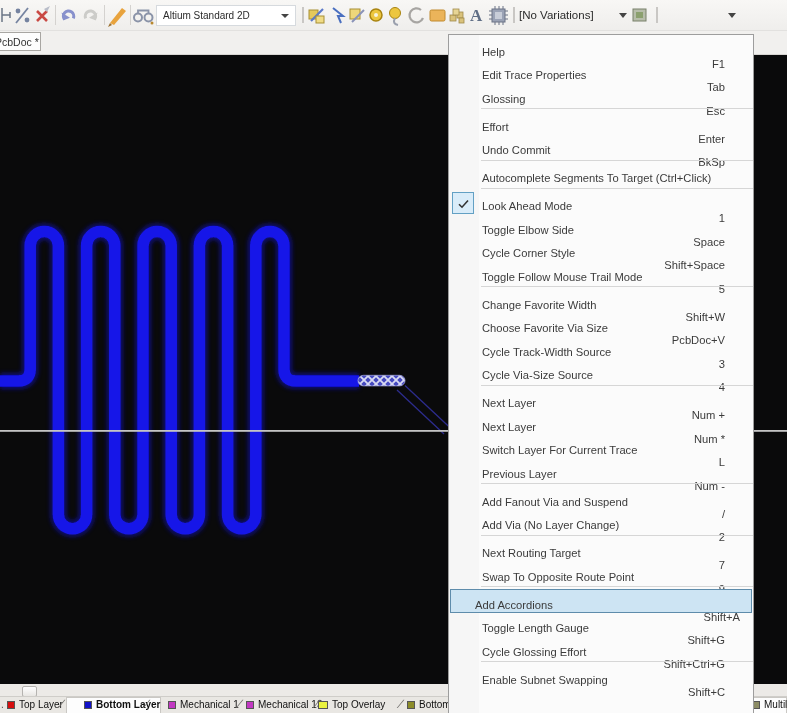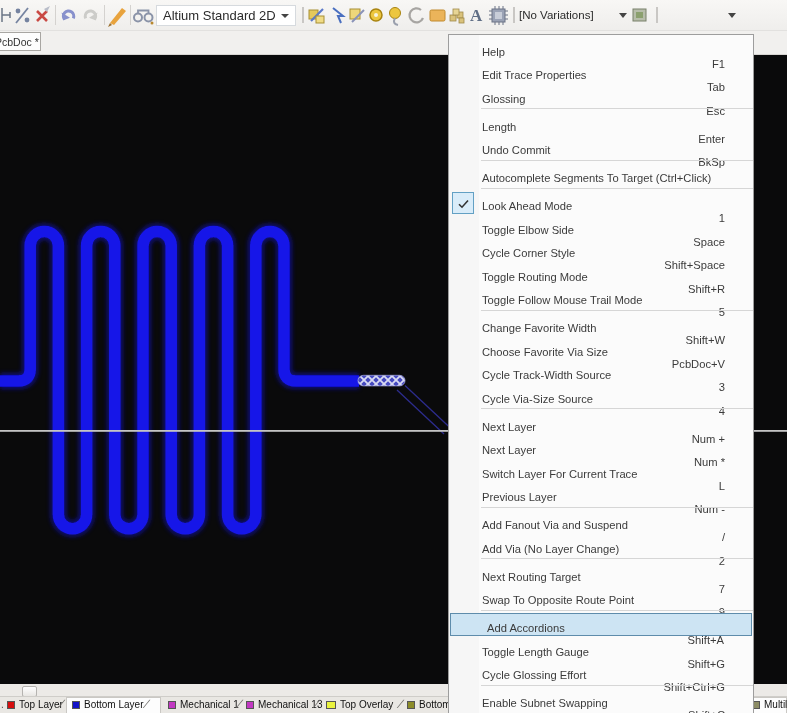--- a/index.html
+++ b/index.html
@@ -1,20 +1,20 @@
 <!DOCTYPE html>
 <html><head>
 <meta charset="utf-8">
 <style>
 * { margin:0; padding:0; box-sizing:border-box; }
 html,body { width:787px; height:713px; overflow:hidden; font-family:"Liberation Sans",sans-serif; background:#fff; }
 #stage { position:relative; width:787px; height:713px; overflow:hidden; }
 
 #toolbar { position:absolute; left:0; top:0; width:787px; height:31px; background:linear-gradient(#f8f7f5,#efeeec); border-bottom:1px solid #e2e1df; }
-#combo1 { position:absolute; left:156px; top:5px; width:140px; height:21px; background:#fff; border:1px solid #d6dade; font-size:13px; color:#2b2b2b; line-height:19px; padding-left:6px; }
+#combo1 { position:absolute; left:156px; top:5px; width:140px; height:21px; background:#fff; border:1px solid #d6dade; font-size:10px; color:#2b2b2b; line-height:19px; padding-left:6px; }
 #combo1 .arr { position:absolute; right:6px; top:8px; }
 .darr { width:0; height:0; border-left:4px solid transparent; border-right:4px solid transparent; border-top:4px solid #444; }
 
 #tabbar { position:absolute; left:0; top:31px; width:787px; height:24px; background:#f1f0ee; border-bottom:1px solid #d8d6d3; }
 #doctab { position:absolute; left:-7px; top:0.5px; width:48px; height:19.5px; background:#fdfdfd; border:1px solid #a8a6a2; font-size:10.5px; color:#333; line-height:18px; padding-left:1px; }
 
 #canvas { position:absolute; left:0; top:55px; width:787px; height:629px; background:#0a0a0b; }
 
 #scrollstrip { position:absolute; left:0; top:684px; width:787px; height:12px; background:#eceae7; }
 #thumb { position:absolute; left:22px; top:2px; width:15px; height:11px; background:linear-gradient(#ffffff,#e8e6e3); border:1px solid #b5b3b0; border-radius:2px; }
@@ -24,22 +24,22 @@
 .sq { display:inline-block; width:8px; height:8px; margin-right:4px; vertical-align:-1px; border:1px solid #555; }
 .lsl { position:absolute; top:0; height:17px; width:8px; color:#6f6d6a; font-size:12px; font-style:italic; }
 
 #menu { position:absolute; left:448px; top:34px; width:306px; height:690px; background:#fbfbfb; border:1px solid #9d9d9d; padding-top:1px; font-size:11.2px; color:#3b3b3b; }
 .mi { position:relative; height:23.5px; display:flex; align-items:center; z-index:1; }
 .mi .lab { position:absolute; left:33px; white-space:nowrap;margin-top:8px; }
 .mi .sc { position:absolute; right:28px; white-space:nowrap;margin-top:32px; }
 .msep { position:relative; z-index:1; height:1px; background:#d6d6d6; margin:1.75px 0 1.75px 32px; }
 .msep { border:none; }
 .hl { background:#cde4f3; border:1px solid #5e8cab; margin:0 1px; }
-.hl .lab { left:36px; }
-.hl .sc { right:27px; }
+.hl .lab { left:24px; }
+.hl .sc { right:11px; }
 #chk { position:absolute; left:3px; top:157px; width:22px; height:22px; background:#d9ecf9; border:1px solid #62a0c4; }
 #chk svg { position:absolute; left:4px; top:5px; }
 </style>
 </head>
 <body>
 <div id="stage">
 
   <div id="canvas">
     <svg width="787" height="629" viewBox="0 55 787 629" style="position:absolute;left:0;top:0">
       <defs>
@@ -153,27 +153,27 @@
   <div id="scrollstrip">
       <div id="thumb"></div>
     </div>
 
   <div id="layerbar">
     <div style="position:absolute;left:66px;top:0;width:95px;height:17px;background:#fdfdfd;border:1px solid #cac8c4;border-bottom:none"></div>
     <div style="position:absolute;left:748px;top:0;width:39px;height:17px;background:#fdfdfd;border:1px solid #cac8c4;border-bottom:none"></div>
     <div class="ltab" style="left:1px;color:#555">.</div>
     <div class="ltab" style="left:7px"><span class="sq" style="background:#d60e0e"></span>Top Layer</div>
     <div class="lsl" style="left:61px">∕</div>
-    <div class="ltab" style="left:72px;font-weight:normal"><span class="sq" style="background:#1212c8"></span>Bottom Layer</div>
+    <div class="ltab" style="left:84px;font-weight:bold"><span class="sq" style="background:#1212c8"></span>Bottom Layer</div>
     <div class="lsl" style="left:146px">∕</div>
     <div class="ltab" style="left:168px"><span class="sq" style="background:#c238c2"></span>Mechanical 1</div>
     <div class="lsl" style="left:239px">∕</div>
     <div class="ltab" style="left:246px"><span class="sq" style="background:#c238c2"></span>Mechanical 13</div>
     <div class="lsl" style="left:316px">∕</div>
-    <div class="ltab" style="left:326px"><span class="sq" style="background:#e9f23e;width:10px"></span>Top Overlay</div>
+    <div class="ltab" style="left:318px"><span class="sq" style="background:#e9f23e;width:10px"></span>Top Overlay</div>
     <div class="lsl" style="left:400px">∕</div>
     <div class="ltab" style="left:407px"><span class="sq" style="background:#8c8c28"></span>Bottom Ove</div>
     <div class="ltab" style="left:752px"><span class="sq" style="background:#8c8c64"></span>Multila</div>
   </div>
 
   <div id="menu">
       <div style="position:absolute;left:0;top:0;width:30px;height:688px;background:#f6f6f6"></div>
     <div class="mi">
         <span class="lab">Help</span>
         <span class="sc">F1</span>
@@ -181,21 +181,21 @@
     <div class="mi">
         <span class="lab">Edit Trace Properties</span>
         <span class="sc">Tab</span>
       </div>
     <div class="mi">
         <span class="lab">Glossing</span>
         <span class="sc">Esc</span>
       </div>
     <div class="msep"></div>
     <div class="mi">
-        <span class="lab">Length</span>
+        <span class="lab">Effort</span>
         <span class="sc">Enter</span>
       </div>
     <div class="mi">
         <span class="lab">Undo Commit</span>
         <span class="sc">BkSp</span>
       </div>
     <div class="msep"></div>
     <div class="mi">
         <span class="lab">Autocomplete Segments To Target (Ctrl+Click)</span>
       </div>
@@ -204,24 +204,20 @@
         <span class="lab">Look Ahead Mode</span>
         <span class="sc">1</span>
       </div>
     <div class="mi">
         <span class="lab">Toggle Elbow Side</span>
         <span class="sc">Space</span>
       </div>
     <div class="mi">
         <span class="lab">Cycle Corner Style</span>
         <span class="sc">Shift+Space</span>
-      </div>
-    <div class="mi">
-        <span class="lab">Toggle Routing Mode</span>
-        <span class="sc">Shift+R</span>
       </div>
     <div class="mi">
         <span class="lab">Toggle Follow Mouse Trail Mode</span>
         <span class="sc">5</span>
       </div>
     <div class="msep"></div>
     <div class="mi">
         <span class="lab">Change Favorite Width</span>
         <span class="sc">Shift+W</span>
       </div>

